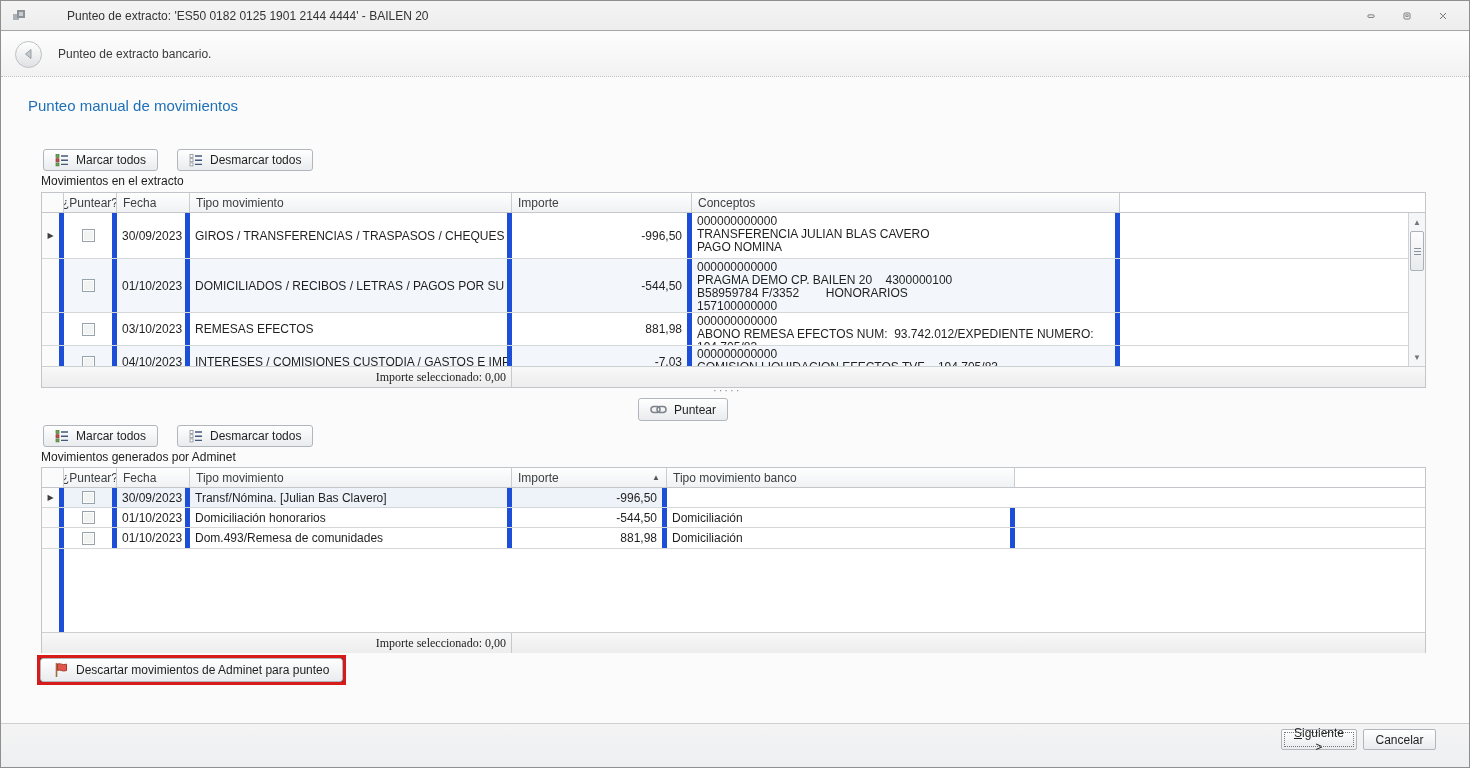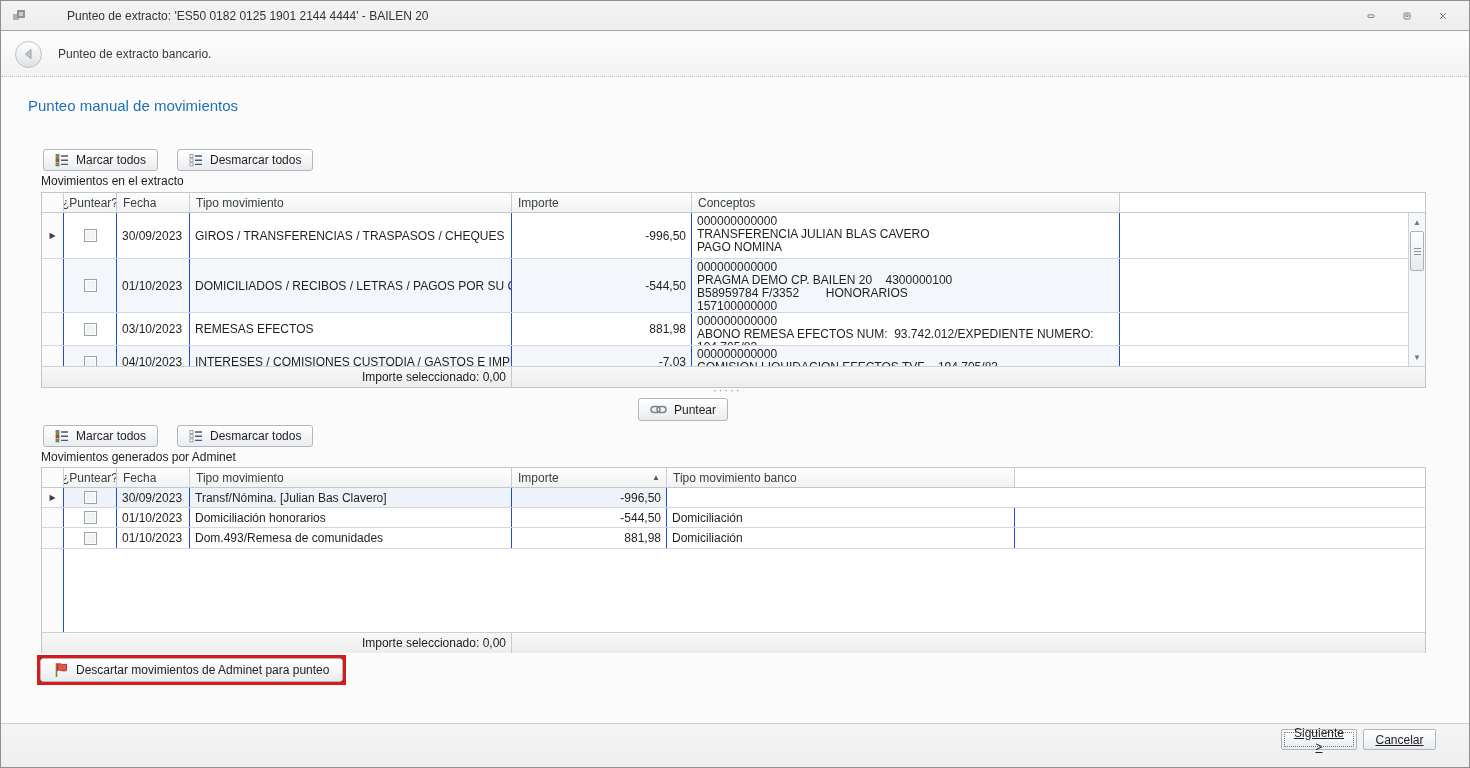--- a/index.html
+++ b/index.html
@@ -46,38 +46,38 @@
   .g-head{display:flex;height:20px;background:linear-gradient(#fefefe,#eff1f3);}
   .hcell{border-right:1px solid #c9cdd1;border-bottom:1px solid #c3c7cb;
     padding:2px 6px;color:#3c4043;display:flex;align-items:center;overflow:hidden;white-space:nowrap;}
   .hcell:last-child{border-right:none;}
   .g-body{position:relative;overflow:hidden;}
   .g1-body{height:153px;}
   .g2-body{height:144px;}
   .trow{display:flex;border-bottom:1px solid #d5d8db;background:#fff;}
   .row-alt{background:#f3f6fa;}
   .row-cur2{background:#eef3f9;}
-  .cell{border-right:1px solid #1d4ed8;padding:1px 5px;display:flex;align-items:center;overflow:hidden;white-space:nowrap;}
+  .cell{border-right:5px solid #1d4ed8;padding:1px 5px;display:flex;align-items:center;overflow:hidden;white-space:nowrap;}
   .c-ind{width:22px;justify-content:center;background:#fbfbfb;}
   .c-chk{width:53px;justify-content:center;}
   .c-fecha{width:73px;}
   .c-tipo{width:322px;}
   .c-imp{width:180px;justify-content:flex-end;}
   .c2-imp{width:155px;justify-content:flex-end;}
   .c-conc{width:428px;align-items:flex-start;padding-top:2px;
     white-space:pre-wrap;display:block;line-height:13px;overflow:hidden;}
   .c2-banco{width:348px;}
   .c-rest{flex:1;border-right:none;background:#fff;}
   .rowptr{font-size:8px;color:#3e3e3e;line-height:1;}
   .checkbox{width:13px;height:13px;border:1px solid #99a3ac;background:#f2f3f3;
     box-shadow:inset 0 0 0 1px #fdfdfd;}
   .g-foot{height:21px;background:linear-gradient(#f8f8f8,#ededee);border-top:1px solid #cdd0d3;
     display:flex;align-items:center;}
   .g-foot-cell{width:470px;text-align:right;padding-right:5px;border-right:1px solid #c6cacd;
-    color:#1c1c1c;height:100%;display:flex;align-items:center;justify-content:flex-end;}
+    color:#1c1c1c;height:100%;display:flex;align-items:center;justify-content:flex-end;font-family:Liberation Serif, serif;}
   .sort-glyph{margin-left:auto;font-size:8px;color:#555;padding-left:6px;}
   
   .ind-filler{display:flex;}
   .ind-filler .c-ind{height:84px;border-bottom:none;}
   
   .scrollv{position:absolute;right:0;top:0;bottom:0;width:17px;background:#f5f6f7;border-left:1px solid #cfd3d7;}
   .sv-btn{position:absolute;left:0;width:16px;height:16px;display:flex;align-items:center;justify-content:center;
     font-size:8px;color:#6f767d;background:transparent;border:none;}
   .sv-up{top:1px;}
   .sv-down{bottom:1px;}
@@ -86,21 +86,21 @@
   .sv-grip{width:7px;height:1px;background:#8b9299;}
   
   .splitter-dots{position:absolute;left:712px;top:383px;color:#8a8a8a;font-size:11px;letter-spacing:2px;}
   .puntear-btn{position:absolute;left:637px;top:397px;height:23px;}
   
   .discard-wrap{position:absolute;left:36px;top:654px;border:3px solid #d71b1b;padding:0;display:inline-block;background:#7f1d1d;}
   .discard-btn{height:24px;padding:0 13px;}
   
   .bottombar{position:absolute;left:0;top:722px;width:100%;height:45px;
     background:linear-gradient(#f4f4f5,#eeeff0);border-top:1px solid #cfcfcf;}
-  .bb-btn{position:absolute;top:5px;height:21px;justify-content:center;border-radius:2px;text-decoration:underline;}
+  .bb-btn{position:absolute;top:5px;height:21px;justify-content:center;border-radius:2px;}
   .btn-siguiente{right:112px;width:76px;outline:1px dotted #777;outline-offset:-4px;}
   .btn-cancelar{right:33px;width:73px;}
   .u{text-decoration:underline;}
 </style>
 </head>
 <body>
 
 <div class="window">
 
   <div class="titlebar">

